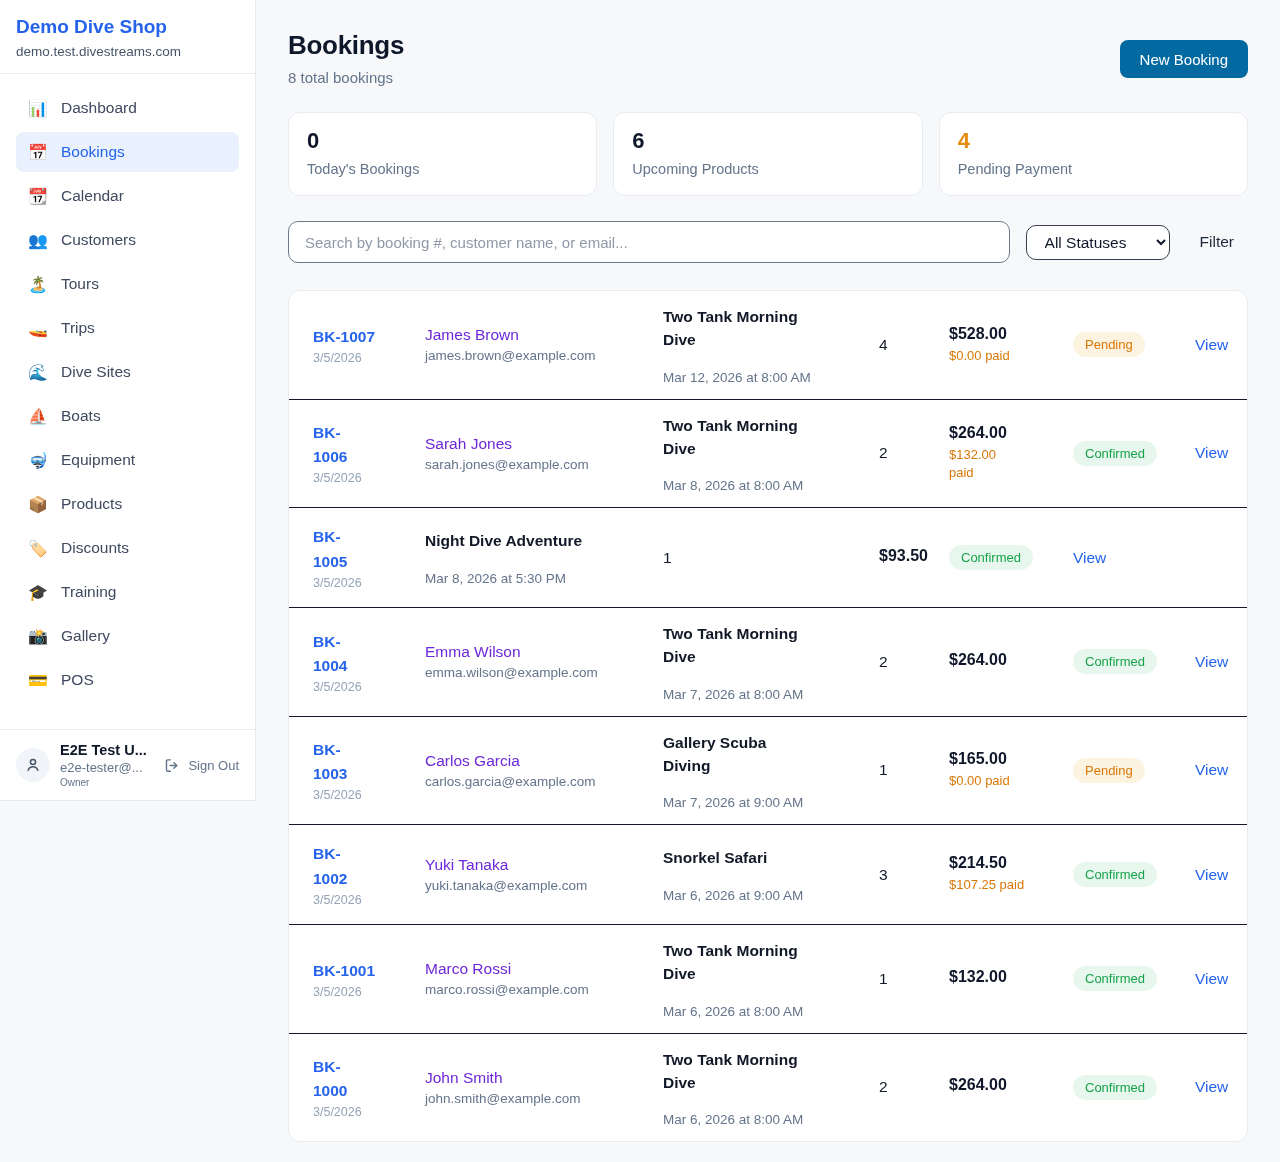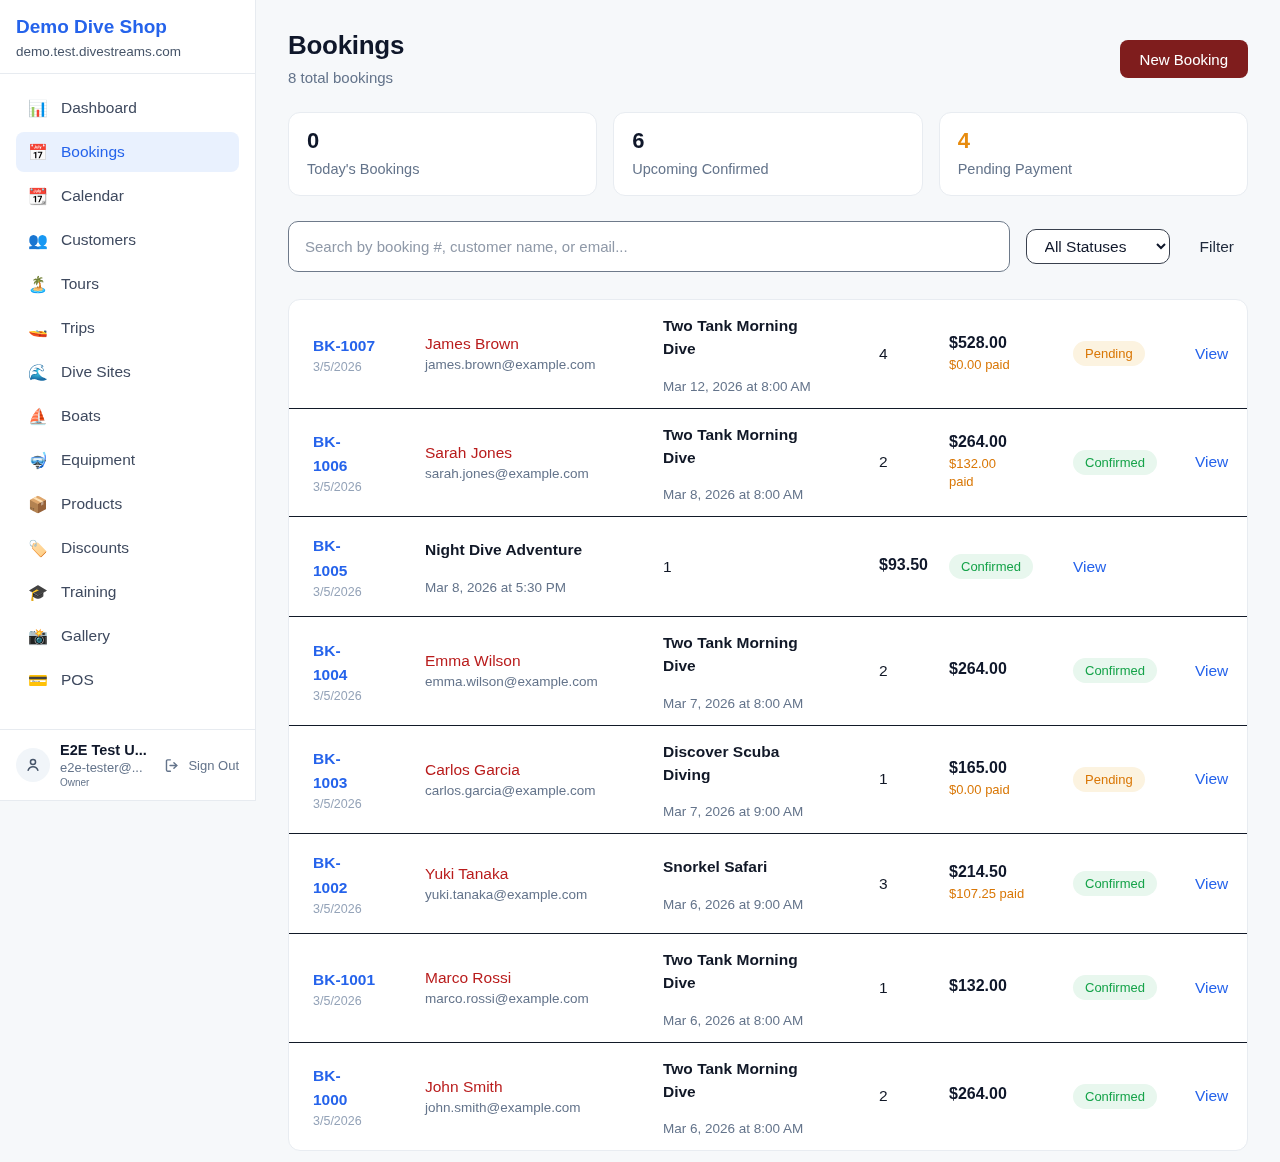--- a/index.html
+++ b/index.html
@@ -51,37 +51,37 @@
     margin-left:auto; display:flex; align-items:center; gap:7px;
     color:#64748b; font-size:13px; cursor:pointer; white-space:nowrap;
   }
 
   
   .main { position:absolute; left:256px; top:0; width:1024px; height:1162px; padding:30px 32px; }
   .page-header { display:flex; align-items:flex-start; justify-content:space-between; }
   .page-title { font-size:26px; font-weight:700; color:#0f172a; letter-spacing:-0.3px; }
   .page-subtitle { font-size:15px; color:#64748b; margin-top:8px; }
   .btn-primary {
-    background:#7f1d1d; color:#fff; border:none; cursor:pointer;
+    background:#0369a1; color:#fff; border:none; cursor:pointer;
     font-family:inherit; font-size:15px; font-weight:500;
     padding:0 20px; height:38px; border-radius:8px; margin-top:10px;
   }
 
   .stats { display:flex; gap:16px; margin-top:26px; }
   .stat-card {
     flex:1 1 0; background:#fff; border:1px solid #e8ecf1; border-radius:12px;
     padding:15px 18px; height:84px;
   }
   .stat-value { font-size:22px; font-weight:700; color:#0f172a; }
   .stat-card.accent-orange .stat-value { color:#e78b0e; }
   .stat-label { font-size:14.5px; color:#64748b; margin-top:7px; }
 
   .filter-row { display:flex; align-items:center; gap:16px; margin-top:25px; }
   .search-input {
-    flex:1 1 auto; height:51px; border:1px solid #6e7a8a; border-radius:10px;
+    flex:1 1 auto; height:42px; border:1px solid #6e7a8a; border-radius:10px;
     padding:0 16px; font-family:inherit; font-size:15px; color:#0f172a; background:#fff;
     outline:none;
   }
   .search-input::placeholder { color:#8f99a8; }
   .status-select {
     height:35px; border:1px solid #39404d; border-radius:10px; background:#fff;
     font-family:inherit; font-size:15.5px; color:#0f172a; padding:0 10px 0 14px;
     min-width:144px; cursor:pointer;
   }
   .filter-btn {
@@ -103,21 +103,21 @@
     border-bottom:1px solid #121a28;
   }
   .t-head .th { font-size:14px; font-weight:500; color:#475569; padding-right:12px; }
   .th:first-child, .td:first-child { padding-left:24px; }
   .t-row { align-items:center; min-height:100px; border-bottom:1px solid #121a28; padding:14px 0; }
   .t-row:last-child { border-bottom:none; }
   .td { padding-right:16px; }
 
   .bk-id { font-size:15.5px; font-weight:600; color:#2563eb; white-space:pre-line; line-height:1.55; cursor:pointer; }
   .bk-date { font-size:12.5px; color:#94a3b8; margin-top:2px; }
-  .cust-name { font-size:15.5px; font-weight:500; color:#b91c1c; }
+  .cust-name { font-size:15.5px; font-weight:500; color:#6d28d9; }
   .cust-email { font-size:13.5px; color:#64748b; margin-top:4px; }
   .trip-name { font-size:15.5px; font-weight:600; color:#111827; white-space:pre-line; line-height:1.5; }
   .trip-date { font-size:13.5px; color:#64748b; margin-top:18px; }
   .pax { font-size:15.5px; color:#111827; }
   .total { font-size:16px; font-weight:700; color:#0f172a; }
   .paid { font-size:13px; color:#d97706; margin-top:4px; white-space:pre-line; line-height:1.4; }
   .badge {
     display:inline-block; font-size:13px; font-weight:500;
     padding:5px 12px; border-radius:999px;
   }
@@ -240,21 +240,21 @@
   </div>
 
   <div class="stats" id="stats-mount">
     <div class="stat-card">
       <div class="stat-value">0</div>
       <div class="stat-label">Today's Bookings</div>
     </div>
 
     <div class="stat-card">
       <div class="stat-value">6</div>
-      <div class="stat-label">Upcoming Confirmed</div>
+      <div class="stat-label">Upcoming Products</div>
     </div>
 
     <div class="stat-card accent-orange">
       <div class="stat-value">4</div>
       <div class="stat-label">Pending Payment</div>
     </div>
   </div>
 
   <div class="filter-row">
     <input class="search-input" type="text" placeholder="Search by booking #, customer name, or email..." style="">
@@ -377,21 +377,21 @@
       <div class="td">
         <div class="bk-id">BK-
 1003</div>
         <div class="bk-date">3/5/2026</div>
       </div>
       <div class="td">
         <div class="cust-name">Carlos Garcia</div>
         <div class="cust-email">carlos.garcia@example.com</div>
       </div>
       <div class="td">
-        <div class="trip-name">Discover Scuba
+        <div class="trip-name">Gallery Scuba
 Diving</div>
         <div class="trip-date">Mar 7, 2026 at 9:00 AM</div>
       </div>
       <div class="td pax">1</div>
       <div class="td">
         <div class="total">$165.00</div>
         <div class="paid">$0.00 paid</div>
       </div>
       <div class="td">
         <span class="badge" data-status="Pending">Pending</span>

